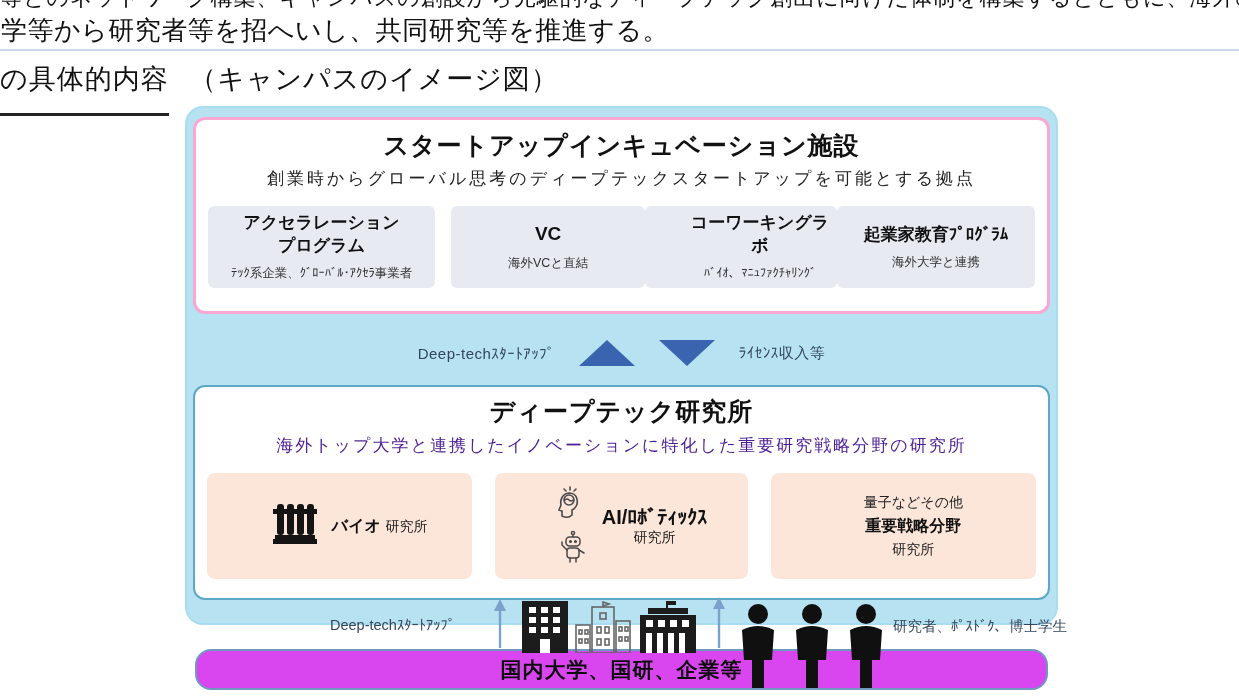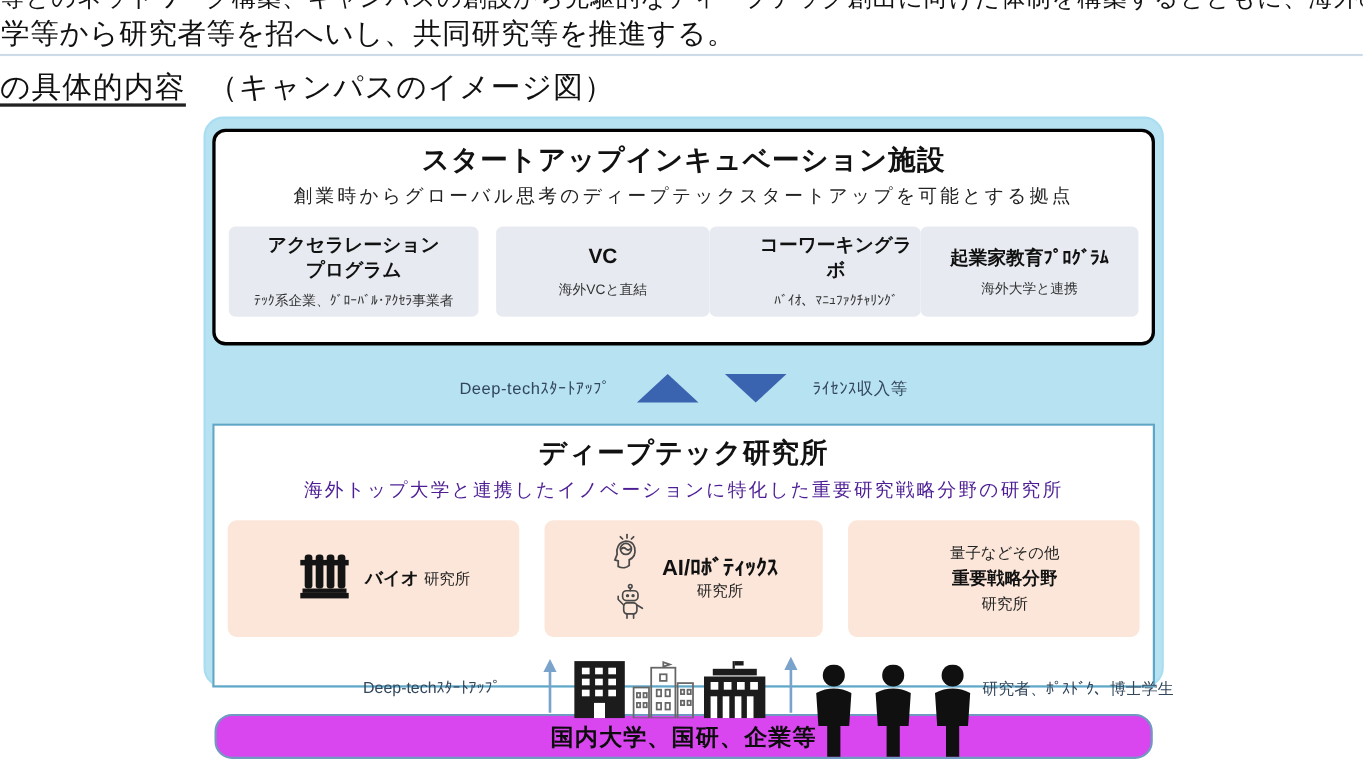--- a/index.html
+++ b/index.html
@@ -6,43 +6,43 @@
   html,body { background:#ffffff; }
   body { font-family:"Liberation Sans","DejaVu Sans",sans-serif; color:#111; }
   .page { position:relative; width:1239px; height:696px; background:#fff; overflow:hidden; }
 
   
   .clip-line { position:absolute; top:0; left:0; width:1239px; height:13px; overflow:hidden; }
   .clip-line-inner { display:block; margin-top:-17px; font-size:22px; font-weight:500; letter-spacing:1px; white-space:nowrap; }
   .intro { position:absolute; top:13px; left:1px; font-size:26px; font-weight:500; letter-spacing:0.5px; }
   .divider { position:absolute; top:49px; left:0; width:1239px; height:2px; background:#ccdbe7; }
   .heading { position:absolute; top:61px; left:0; font-size:27px; letter-spacing:1px; }
-  .heading .u { border-bottom:3px solid #222; padding-bottom:0; }
+  .heading .u { border-bottom:3px solid #222; padding-bottom:19px; }
   .heading .p { margin-left:12px; }
 
   
   .diagram { position:absolute; left:185px; top:106px; width:873px; height:520px; }
   .outer { position:absolute; left:0; top:0; width:873px; height:519px; background:#b7e2f1; border:2px solid #a9ddf1; border-radius:18px; }
 
-  .top-box { position:absolute; left:8px; top:11px; width:857px; height:197px; background:#fff; border:3px solid #000000; border-radius:12px; }
+  .top-box { position:absolute; left:8px; top:11px; width:857px; height:197px; background:#fff; border:3px solid #f9a8d4; border-radius:12px; }
   .inc-title { text-align:center; margin-top:9px; font-size:25px; font-weight:bold; letter-spacing:1px; }
   .inc-sub { text-align:center; margin-top:5px; font-size:17px; letter-spacing:3px; color:#222; }
   .gray-row { position:absolute; left:12px; right:12px; top:86px; height:82px; display:flex; justify-content:space-between; }
   .gbox { background:#e7ebf1; border-radius:6px; display:flex; flex-direction:column; align-items:center; justify-content:center; padding:4px 6px; }
   .gbox.b1 { width:27.5%; } .gbox.b2 { width:23.5%;margin-left:16px; } .gbox.b3 { width:23.2%;padding-left:44px; } .gbox.b4 { width:24%; }
   .g-title { font-size:17px; font-weight:bold; text-align:center; line-height:1.3; white-space:pre-line; }
   .gbox.b2 .g-title { font-size:19px; }
   .g-desc { font-size:12.5px; color:#333; text-align:center; margin-top:8px; line-height:1.35; }
 
   .flow-row { position:absolute; left:0; top:219px; width:100%; height:56px; display:flex; align-items:center; justify-content:center; gap:24px; }
   .flow-label { font-size:15px; color:#33475c; letter-spacing:0.5px; }
   .tri-up { width:0; height:0; border-left:28px solid transparent; border-right:28px solid transparent; border-bottom:26px solid #3a63b0; }
   .tri-down { width:0; height:0; border-left:28px solid transparent; border-right:28px solid transparent; border-top:26px solid #3a63b0; }
 
-  .bottom-box { position:absolute; left:8px; top:279px; width:857px; height:240px; background:#fff; border:2.5px solid #5fa7c7; border-radius:0; }
+  .bottom-box { position:absolute; left:8px; top:279px; width:857px; height:215px; background:#fff; border:2.5px solid #5fa7c7; border-radius:12px; }
   .inst-title { text-align:center; margin-top:8px; font-size:25px; font-weight:bold; letter-spacing:1px; }
   .inst-sub { text-align:center; margin-top:6px; font-size:17px; letter-spacing:2px; color:#4c1d95; }
   .salmon-row { position:absolute; left:12px; right:12px; top:86px; height:106px; display:flex; justify-content:space-between; }
   .sbox { background:#fbe6d9; border-radius:8px; display:flex; align-items:center; justify-content:center;padding-left:20px; }
   .sbox.s1 { width:32%; } .sbox.s2 { width:30.5%; } .sbox.s3 { width:32%; }
   .lab-name-big { font-size:16px; font-weight:bold; }
   .lab-suffix { font-size:14px; color:#222; }
   .s1 .ico { margin-right:14px; }
   .s2 .ico-col { display:flex; flex-direction:column; align-items:center; gap:4px; margin-right:12px; }
   .s2 .txt-col { display:flex; flex-direction:column; align-items:center; }

